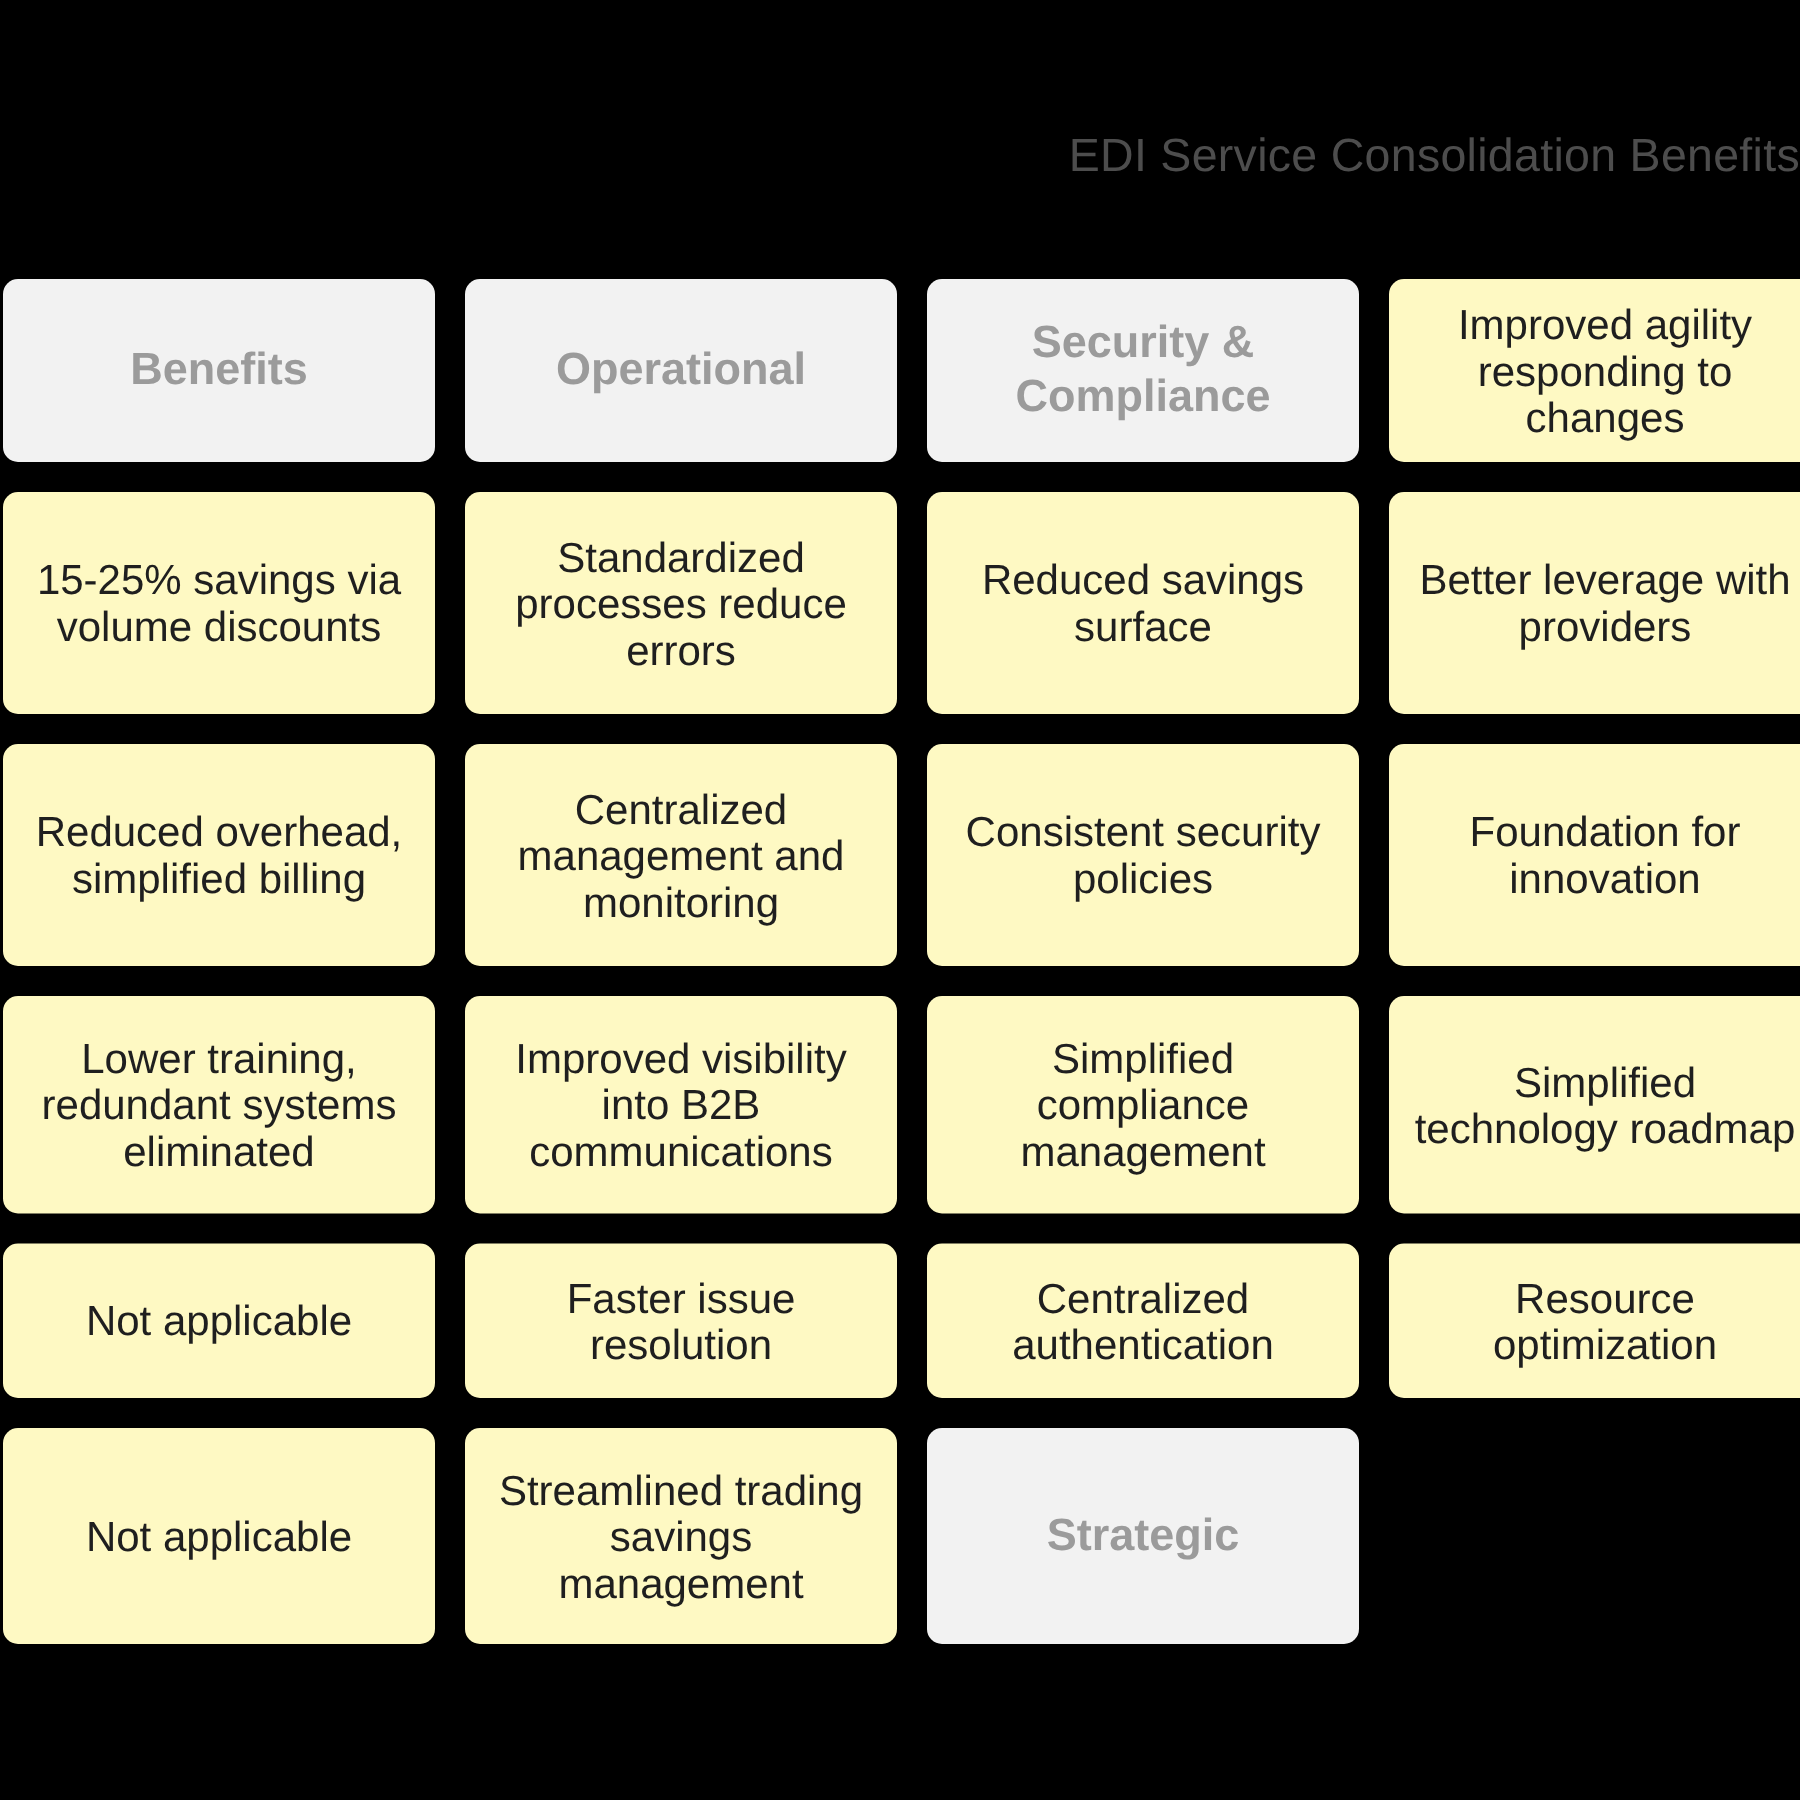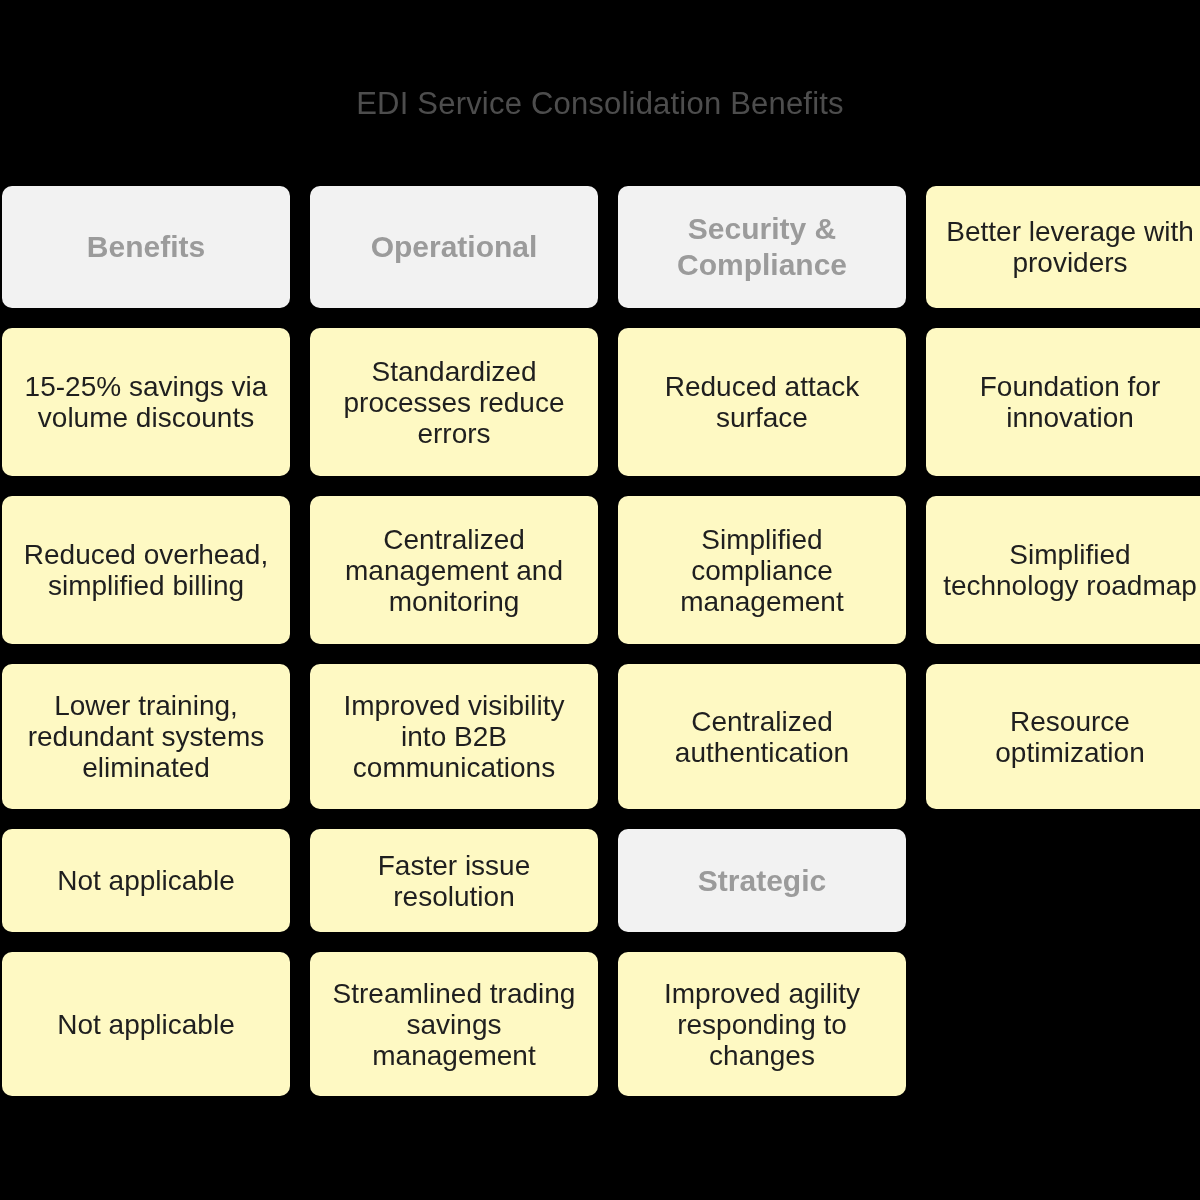--- a/index.html
+++ b/index.html
@@ -12,21 +12,21 @@
     background: #000000;
     overflow: hidden;
     position: relative;
     font-family: "Liberation Sans", "DejaVu Sans", sans-serif;
   }
   .title {
     position: absolute;
     top: 86px;
     left: 0;
     width: 1200px;
-    text-align: center;
+    text-align: right;
     font-size: 31px;
     font-weight: 500;
     color: #4d4d4d;
     letter-spacing: 0.2px;
   }
   .grid {
     position: absolute;
     left: 2px;
     top: 186px;
     display: grid;
@@ -89,22 +89,24 @@
 into B2B
 communications</div>
   <div class="cell">Faster issue
 resolution</div>
   <div class="cell">Streamlined trading
 savings
 management</div>
 
   <div class="header-cell">Security &amp;
 Compliance</div>
-  <div class="cell">Reduced attack
+  <div class="cell">Reduced savings
 surface</div>
+  <div class="cell">Consistent security
+policies</div>
   <div class="cell">Simplified
 compliance
 management</div>
   <div class="cell">Centralized
 authentication</div>
 
   <div class="header-cell">Strategic</div>
   <div class="cell">Improved agility
 responding to
 changes</div>

